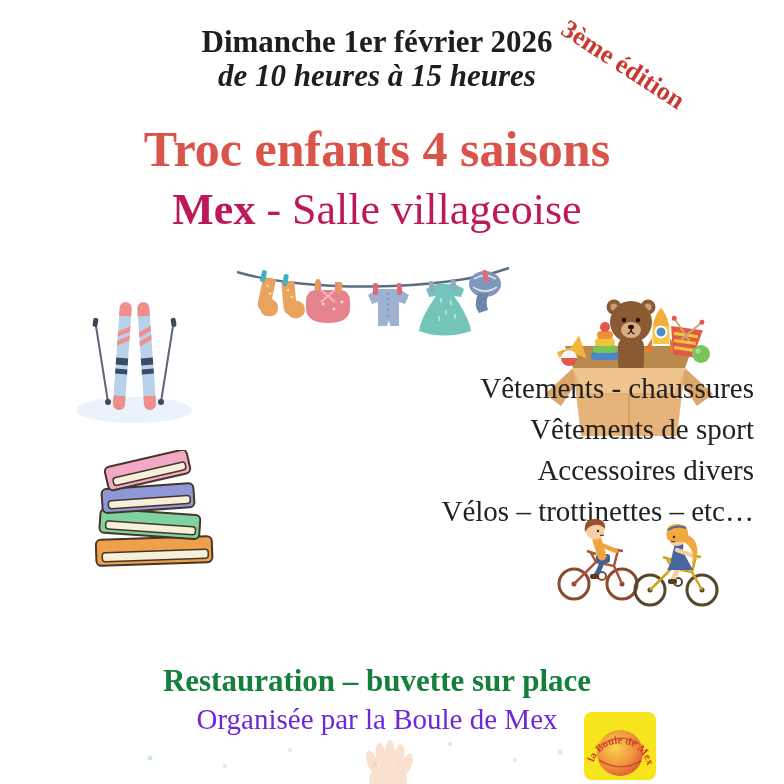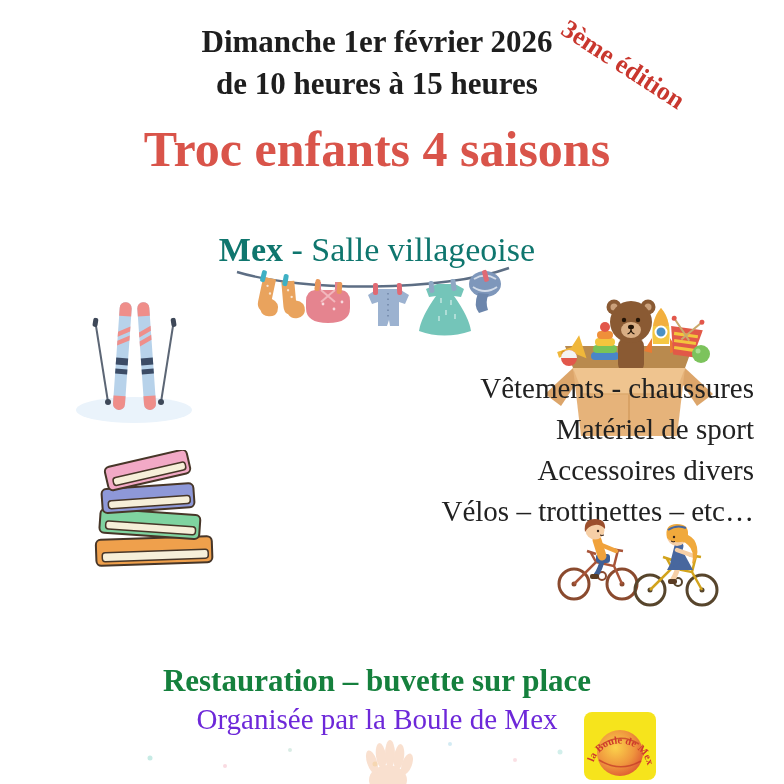--- a/index.html
+++ b/index.html
@@ -6,28 +6,28 @@
   .flyer{
     position:relative;width:784px;height:784px;margin:0 auto;
     background:#ffffff;overflow:hidden;
     font-family:"Liberation Serif","DejaVu Serif",serif;
   }
   .center-text{
     position:absolute;left:0;width:754px;text-align:center;
   }
   .date-line{font-weight:bold;font-size:31px;color:#1e1e1e;line-height:40px;}
   .date-line-1{top:22px;}
-  .date-line-2{top:64px;}
+  .date-line-2{top:56px;font-style:italic;}
   .edition-badge{
     position:absolute;left:572px;top:14px;
     transform:rotate(33deg);transform-origin:left top;
     font-weight:bold;font-size:26px;color:#c9372e;white-space:nowrap;
   }
   .main-title{top:118px;font-weight:bold;font-size:50px;color:#d9544a;line-height:62px;}
-  .subtitle{top:188px;font-size:34px;color:#0f766e;line-height:44px;margin-top:40px;}
+  .subtitle{top:188px;font-size:44px;color:#be185d;line-height:44px;}
   .subtitle .place{font-weight:bold;}
   .item-list{top:368px;font-size:29px;color:#212121;text-align:right;}
   .item-list div{line-height:41px;}
   .restauration-line{top:662px;font-weight:bold;font-size:31px;color:#15803d;line-height:38px;}
   .organizer-line{top:701px;font-size:29px;color:#6d28d9;line-height:36px;}
   .illus{position:absolute;}
   svg{display:block;}
 </style>
 </head>
 <body>
@@ -168,21 +168,21 @@
     <polygon points="30,86 2,112 18,124 34,100" fill="#dca56a"></polygon>
     <polygon points="142,86 170,112 154,124 138,100" fill="#dca56a"></polygon>
     <polygon points="30,86 142,86 134,154 38,154" fill="#e6b37a"></polygon>
     <line x1="86" y1="86" x2="86" y2="154" stroke="#d9a265" stroke-width="2"></line>
     <polygon points="30,86 142,86 132,112 40,112" fill="#efc48f"></polygon>
     <line x1="40" y1="112" x2="132" y2="112" stroke="#dcaa6e" stroke-width="1.5"></line>
   </svg>
 
   <div class="center-text item-list">
     <div>Vêtements - chaussures</div>
-    <div>Matériel de sport</div>
+    <div>Vêtements de sport</div>
     <div>Accessoires divers</div>
     <div>Vélos – trottinettes – etc…</div>
   </div>
 
   <svg class="illus" style="left:90px;top:450px" width="135" height="118" viewBox="0 0 135 118">
     <g stroke="#473628" stroke-linejoin="round">
       <g transform="rotate(-2 64 98)">
         <rect x="6" y="88" width="116" height="26" rx="5" fill="#efa04c" stroke-width="2"></rect>
         <rect x="12" y="101" width="106" height="9" rx="3" fill="#f6efd9" stroke-width="1.5"></rect>
       </g>

